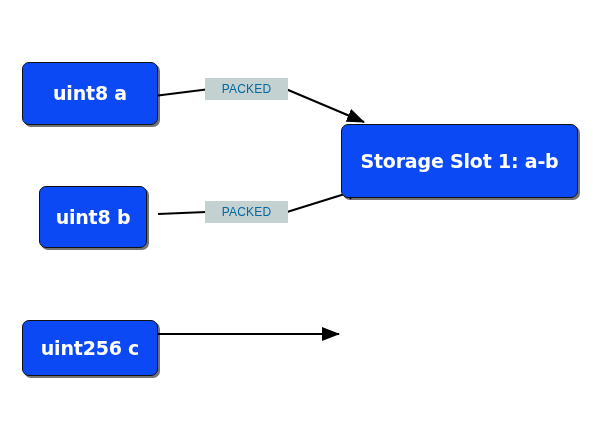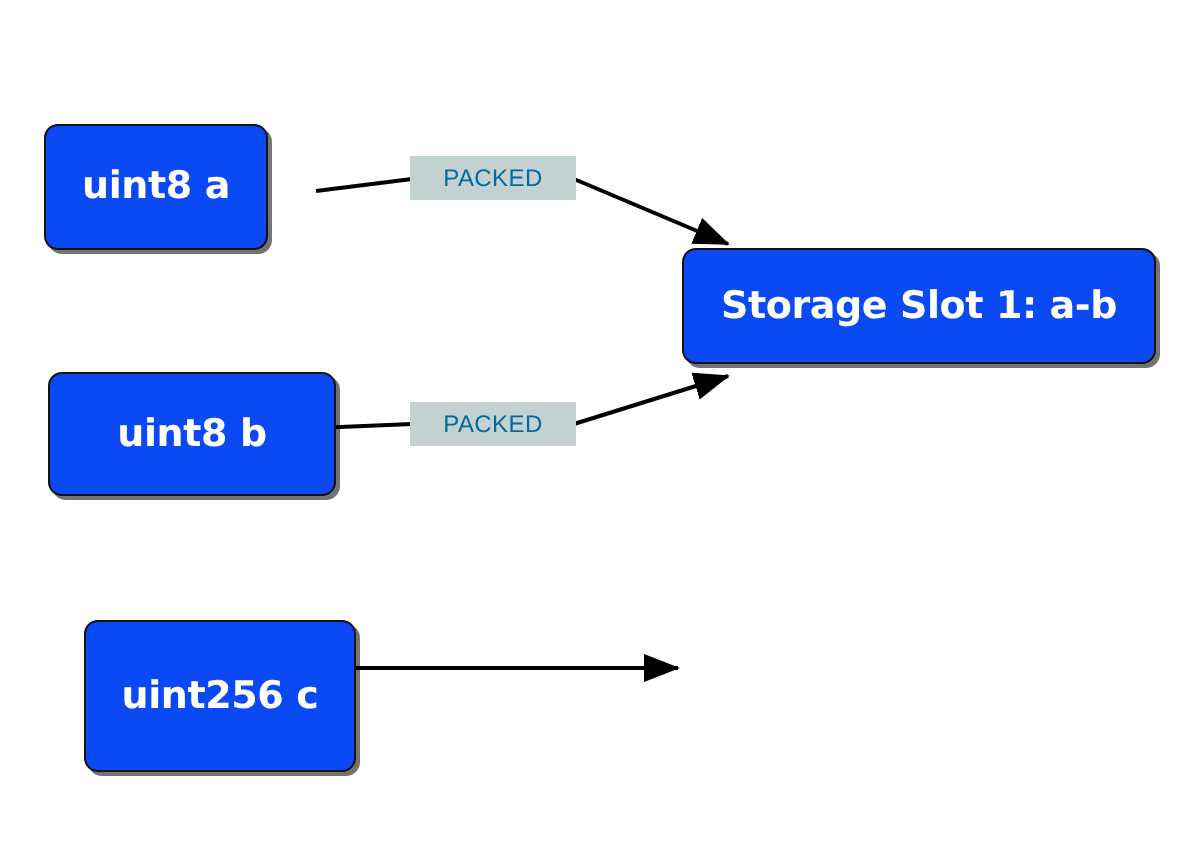--- a/index.html
+++ b/index.html
@@ -43,24 +43,24 @@
     font-weight: bold;
     font-size: 19px;
     letter-spacing: -0.2px;
     white-space: nowrap;
     text-align: center;
     line-height: 1;
   }
   .node.left .node-label { font-size: 19px; }
   .node.right .node-label { font-size: 19px; }
 
-  #node-a    { left: 22px;  top: 62px;  width: 112px; height: 63px; align-items: center; }
-  #node-b    { left: 24px;  top: 186px; width: 144px; height: 62px; }
-  #node-c    { left: 22px;  top: 310px; width: 136px; height: 76px; margin-left: 20px; }
-  #node-slot1{ left: 341px; top: 124px; width: 237px; height: 58px; }
+  #node-a    { left: 22px;  top: 62px;  width: 136px; height: 63px; align-items: center; }
+  #node-b    { left: 39px;  top: 186px; width: 108px; height: 62px; }
+  #node-c    { left: 22px;  top: 320px; width: 136px; height: 56px; }
+  #node-slot1{ left: 341px; top: 124px; width: 237px; height: 74px; }
   #node-slot2{ left: 341px; top: 303px; width: 237px; height: 61px; }
 
   .edge-label {
     position: absolute;
     box-sizing: border-box;
     background: #c3d1d1;
     color: #0369a1;
     font-size: 12px;
     font-family: "Liberation Sans", sans-serif;
     letter-spacing: 0.2px;

